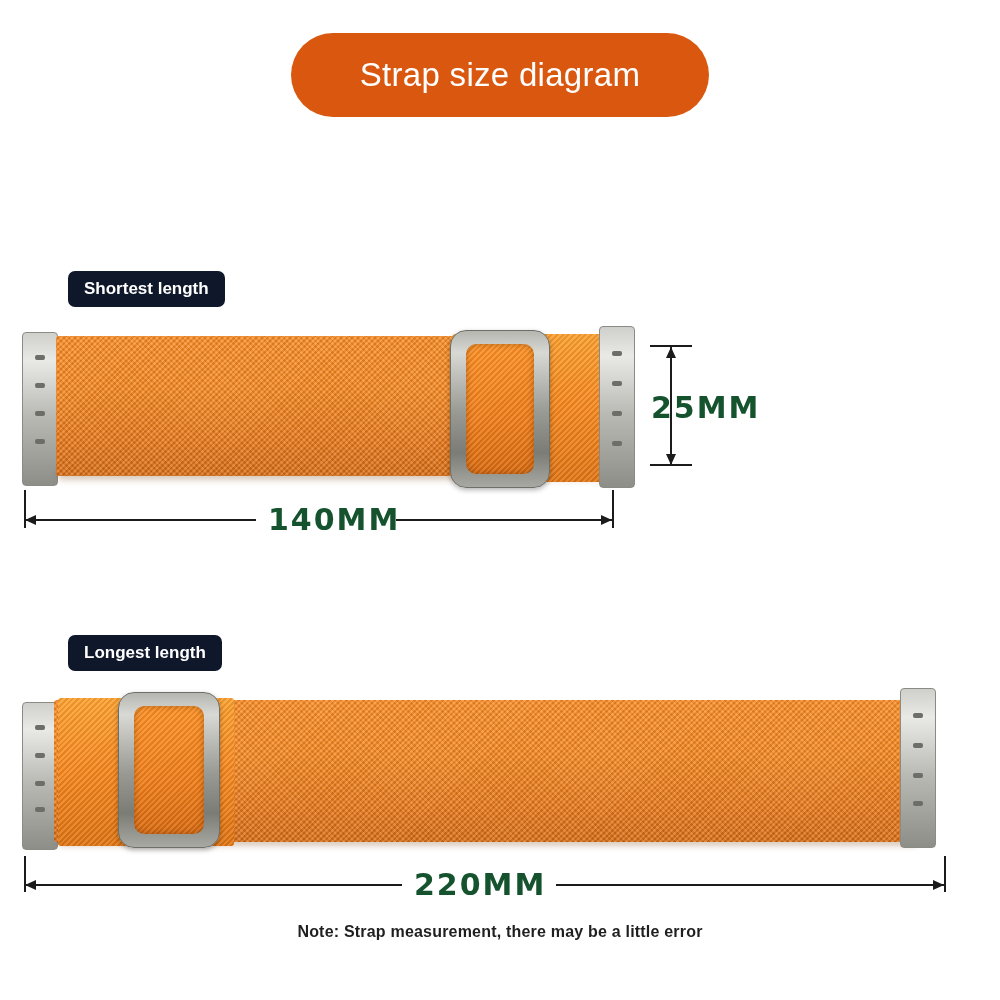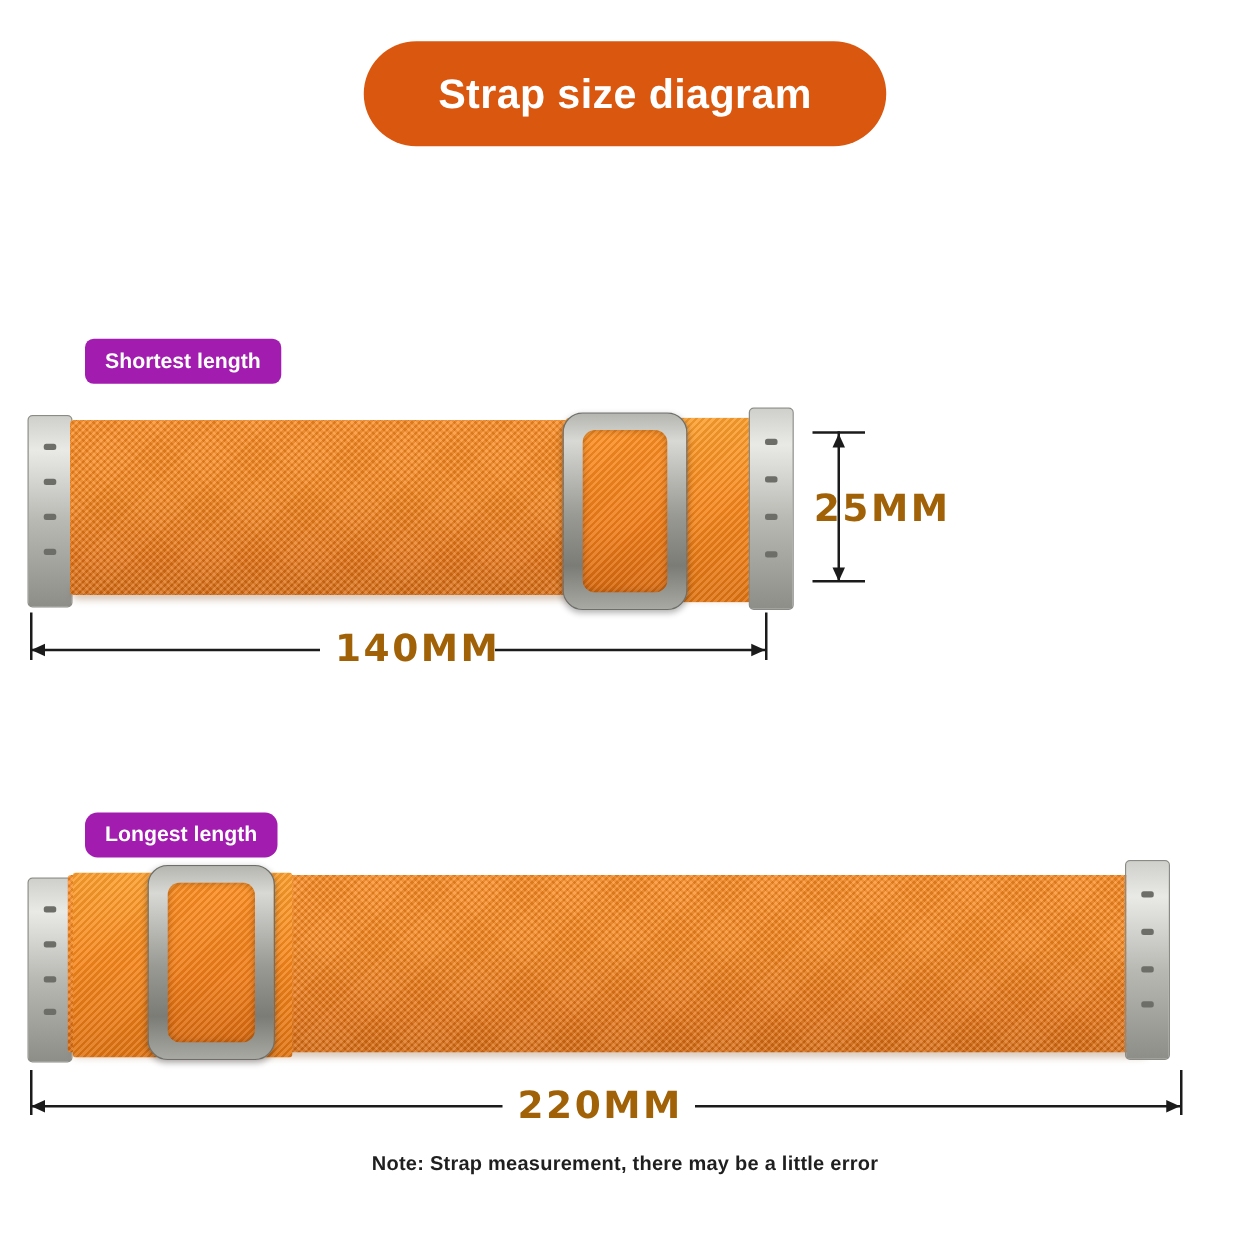--- a/index.html
+++ b/index.html
@@ -24,40 +24,40 @@
     height: 84px;
     background: #d9570e;
     border-radius: 42px;
     display: flex;
     align-items: center;
     justify-content: center;
   }
   .title-pill .title-text {
     color: #ffffff;
     font-size: 33px;
-    font-weight: bold;
+    font-weight: normal;
     letter-spacing: 0.3px;
   }
 
   
   .label-pill {
     position: absolute;
-    background: #a21caf;
+    background: #0f172a;
     border-radius: 7px;
     display: flex;
     align-items: center;
     justify-content: center;
     color: #ffffff;
     font-size: 17px;
     font-weight: bold;
     padding: 0 16px;
     height: 36px;
   }
   #label-shortest { left: 68px; top: 271px; }
-  #label-longest  { left: 68px; top: 650px; border-radius: 10px; }
+  #label-longest  { left: 68px; top: 635px; }
 
   
   .strap-wrap {
     position: absolute;
   }
   #strap-short { left: 22px; top: 322px; width: 625px; height: 165px; }
   #strap-long  { left: 22px; top: 678px; width: 920px; height: 168px; }
 
   
   .lug {
@@ -117,21 +117,21 @@
 
   
   .dim-line {
     position: absolute;
     background: #1b1b1b;
   }
   .dim-h { height: 1.6px; }
   .dim-v { width: 1.6px; }
   .dim-text {
     position: absolute;
-    color: #a16207;
+    color: #14532d;
     font-size: 30px;
     font-weight: bold;
     letter-spacing: 2px;
     font-family: "DejaVu Sans", sans-serif;
   }
   .arrow {
     position: absolute;
     width: 0; height: 0;
   }
   .arrow-left {

